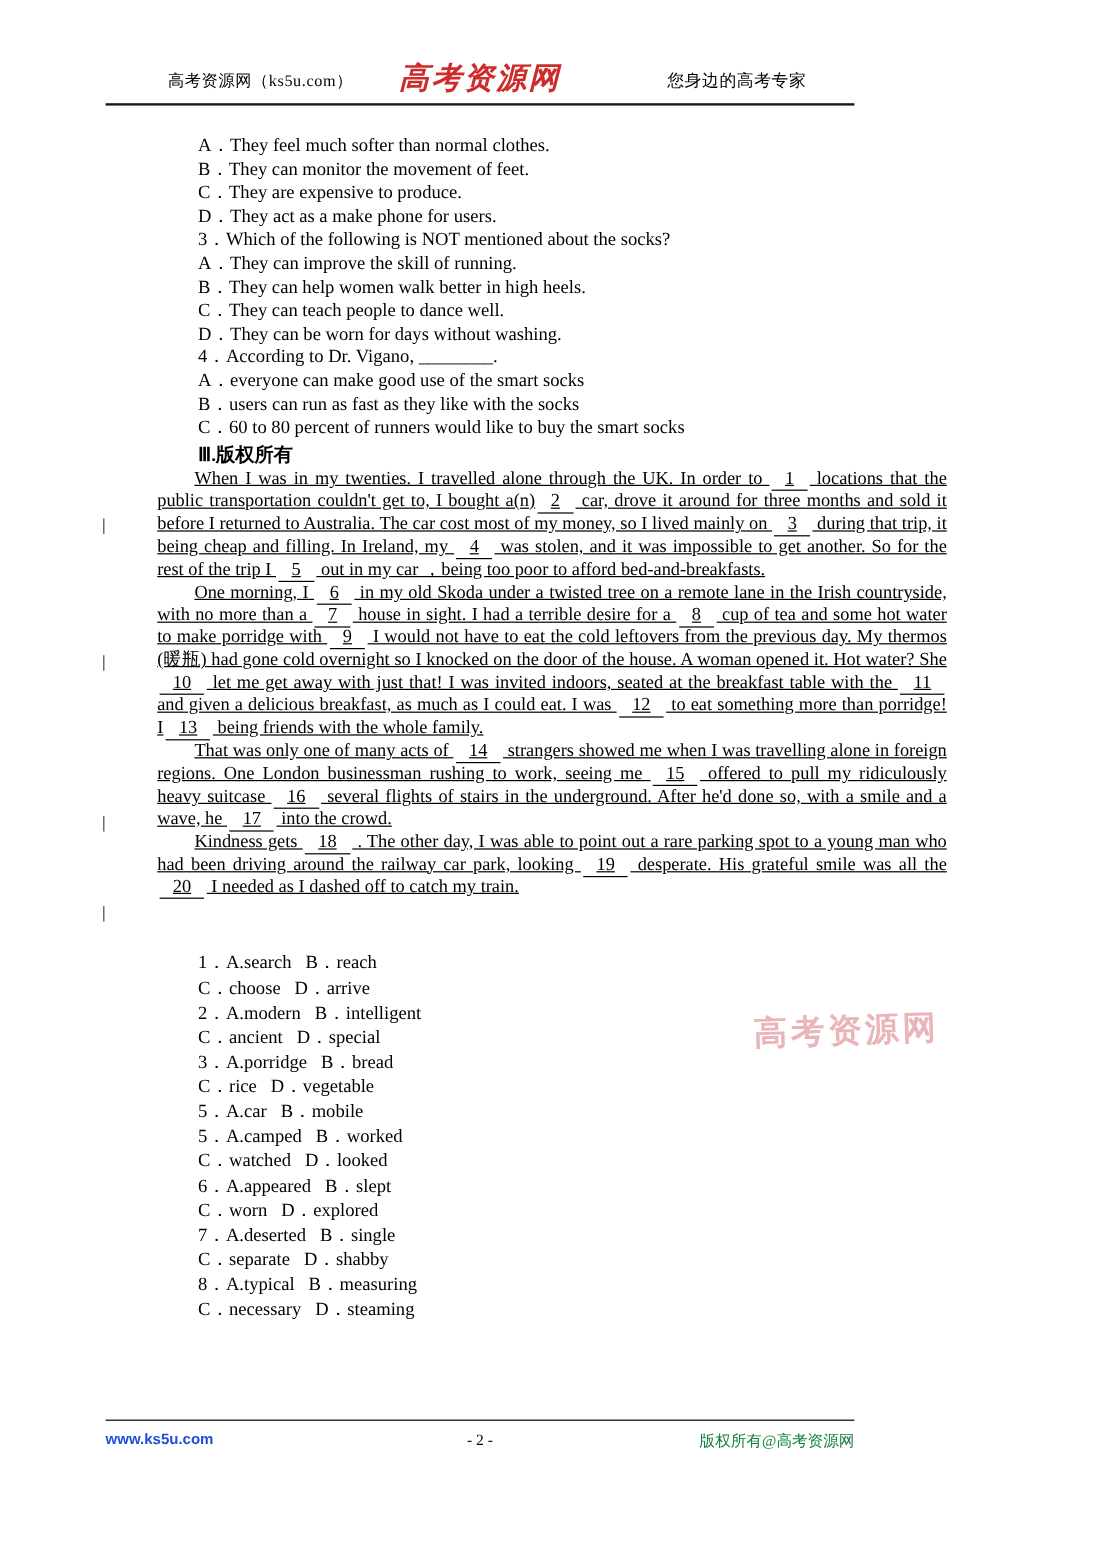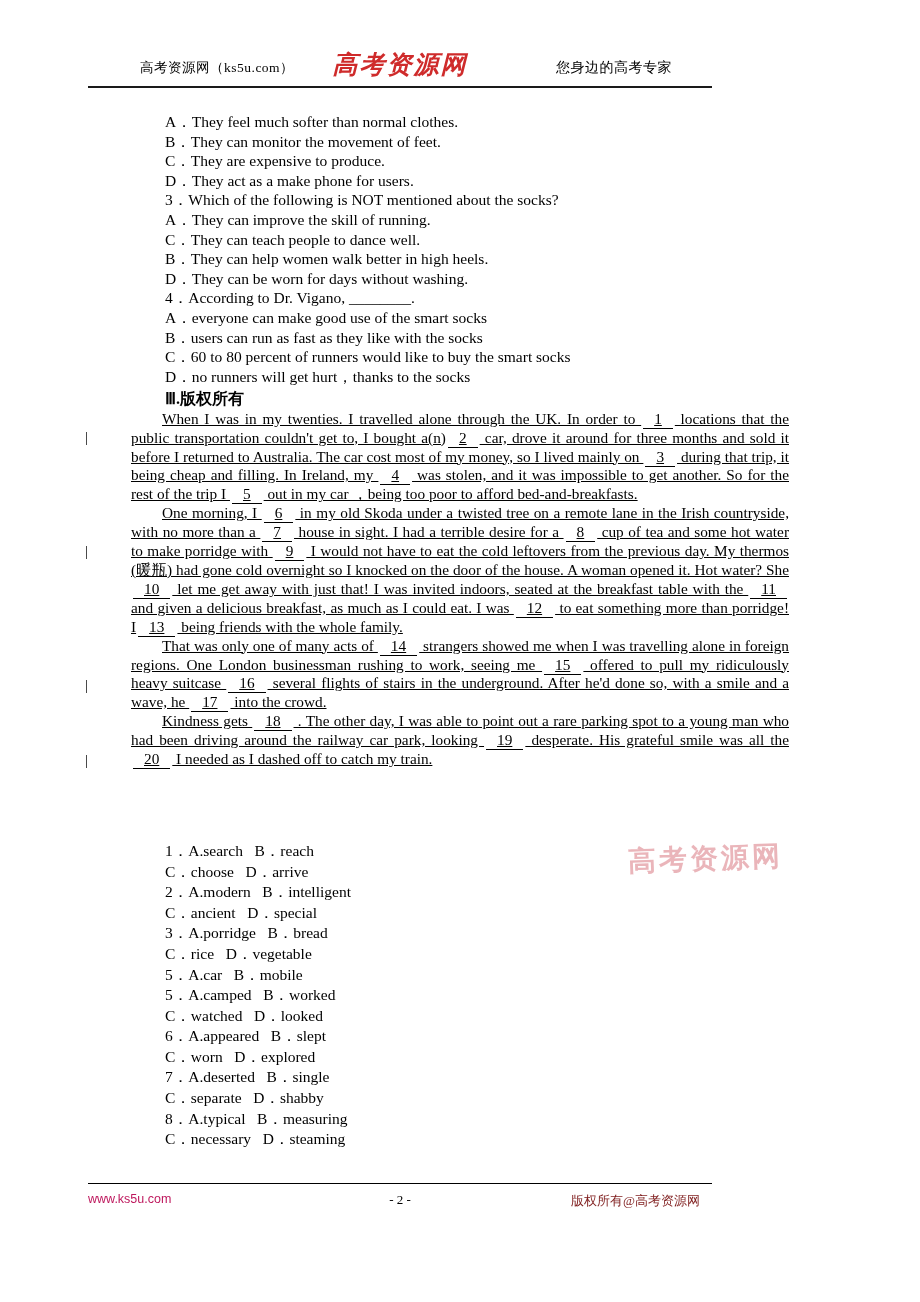--- a/index.html
+++ b/index.html
@@ -13,65 +13,64 @@
   .header-logo { position:absolute; left:50%; transform:translateX(-50%); bottom:5px;
                  font-size:25px; font-weight:bold; font-style:italic; color:#cf2b2b; letter-spacing:2px; }
   .header-right { position:absolute; right:40px; bottom:9px; font-size:14px; letter-spacing:0.5px; }
 
   
   .content { position:absolute; top:112px; left:131px; width:658px; }
   .reading-lines .line { font-size:15.5px; line-height:19.6px; padding-left:34px; }
   .section-title { margin-top:3px; padding-left:34px; font-weight:bold; font-size:16px; line-height:20.4px; }
   .cloze p { font-size:15.3px; line-height:18.9px; text-align:justify; text-indent:31px;text-decoration:underline; }
   .blank { border-bottom:1px solid #000; padding:0 11px 1px 11px; margin:0 2px; }
-  .choices { margin-top:72px; }
+  .choices { margin-top:44px; }
   .choices .line { font-size:15.5px; line-height:20.6px; padding-left:34px; white-space:pre; }
 
   
   .watermark { position:absolute; left:628px; top:840px; font-size:28px; font-weight:bold;
                color:rgba(216,120,130,0.55); letter-spacing:3px; transform:rotate(-2deg);
                pointer-events:none; }
 
   
   .rev-mark { position:absolute; left:86px; width:1px; height:13px; background:#4a4a4a; }
 
   
   .footer-rule { position:absolute; top:1183px; left:88px; right:88px; border-top:1px solid #000; }
   .footer { position:absolute; top:1190px; left:88px; right:88px; height:20px; font-size:13px; }
-  .footer-left { position:absolute; left:0; top:2px; color:#be185d; font-family:"Liberation Sans", sans-serif; font-size:12.5px; }
+  .footer-left { position:absolute; left:0; top:2px; color:#1d4ed8; font-family:"Liberation Sans", sans-serif; font-size:12.5px;font-weight:bold; }
   .footer-center { position:absolute; left:50%; transform:translateX(-50%); top:2px; color:#000; font-size:13px; }
-  .footer-right { position:absolute; right:12px; top:2px; color:#7f1d1d; font-size:13px; }
+  .footer-right { position:absolute; right:0; top:2px; color:#15803d; font-size:13px; }
 </style>
 </head>
 <body>
 
 <div class="page">
 
   <div class="header">
     <span class="header-left">高考资源网（ks5u.com）</span>
     <span class="header-logo">高考资源网</span>
     <span class="header-right">您身边的高考专家</span>
   </div>
 
   <div class="content">
     <div class="reading-lines">
         <div class="line">A．They feel much softer than normal clothes.</div>
         <div class="line">B．They can monitor the movement of feet.</div>
         <div class="line">C．They are expensive to produce.</div>
         <div class="line">D．They act as a make phone for users.</div>
         <div class="line">3．Which of the following is NOT mentioned about the socks?</div>
         <div class="line">A．They can improve the skill of running.</div>
+        <div class="line">B．They can help women walk better in high heels.</div>
         <div class="line">C．They can teach people to dance well.</div>
-        <div class="line">B．They can help women walk better in high heels.</div>
         <div class="line">D．They can be worn for days without washing.</div>
         <div class="line">4．According to Dr. Vigano, ________.</div>
         <div class="line">A．everyone can make good use of the smart socks</div>
         <div class="line">B．users can run as fast as they like with the socks</div>
         <div class="line">C．60 to 80 percent of runners would like to buy the smart socks</div>
-        <div class="line">D．no runners will get hurt，thanks to the socks</div>
       </div>
 
     <div class="section-title">Ⅲ.版权所有</div>
 
     <div class="cloze">
         <p class="para">When I was in my twenties. I travelled alone through the UK. In order to <span class="blank">1</span> locations that the public transportation couldn't get to, I bought a(n)<span class="blank">2</span> car, drove it around for three months and sold it before I returned to Australia. The car cost most of my money, so I lived mainly on <span class="blank">3</span> during that trip, it being cheap and filling. In Ireland, my <span class="blank">4</span> was stolen, and it was impossible to get another. So for the rest of the trip I <span class="blank">5</span> out in my car ，being too poor to afford bed-and-breakfasts.</p>
         <p class="para">One morning, I <span class="blank">6</span> in my old Skoda under a twisted tree on a remote lane in the Irish countryside, with no more than a <span class="blank">7</span> house in sight. I had a terrible desire for a <span class="blank">8</span> cup of tea and some hot water to make porridge with <span class="blank">9</span> I would not have to eat the cold leftovers from the previous day. My thermos (暖瓶) had gone cold overnight so I knocked on the door of the house. A woman opened it. Hot water? She <span class="blank">10</span> let me get away with just that! I was invited indoors, seated at the breakfast table with the <span class="blank">11</span> and given a delicious breakfast, as much as I could eat. I was <span class="blank">12</span> to eat something more than porridge! I<span class="blank">13</span> being friends with the whole family.</p>
         <p class="para">That was only one of many acts of <span class="blank">14</span> strangers showed me when I was travelling alone in foreign regions. One London businessman rushing to work, seeing me <span class="blank">15</span> offered to pull my ridiculously heavy suitcase <span class="blank">16</span> several flights of stairs in the underground. After he'd done so, with a smile and a wave, he <span class="blank">17</span> into the crowd.</p>
         <p class="para">Kindness gets <span class="blank">18</span> . The other day, I was able to point out a rare parking spot to a young man who had been driving around the railway car park, looking <span class="blank">19</span> desperate. His grateful smile was all the <span class="blank">20</span> I needed as I dashed off to catch my train.</p>
       </div>

